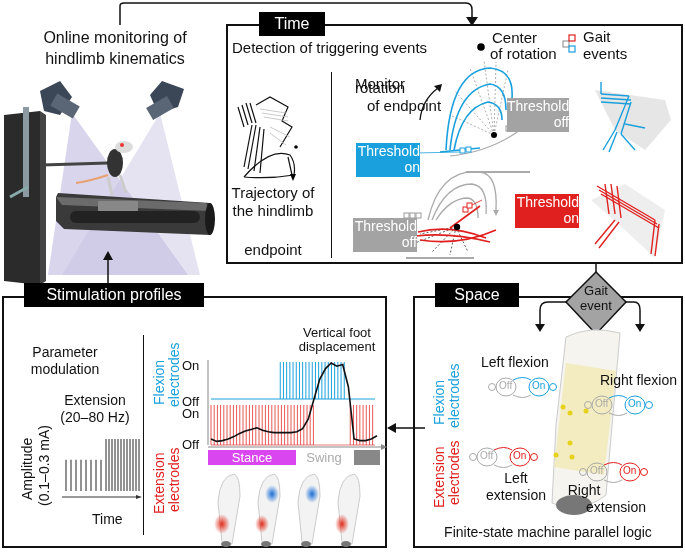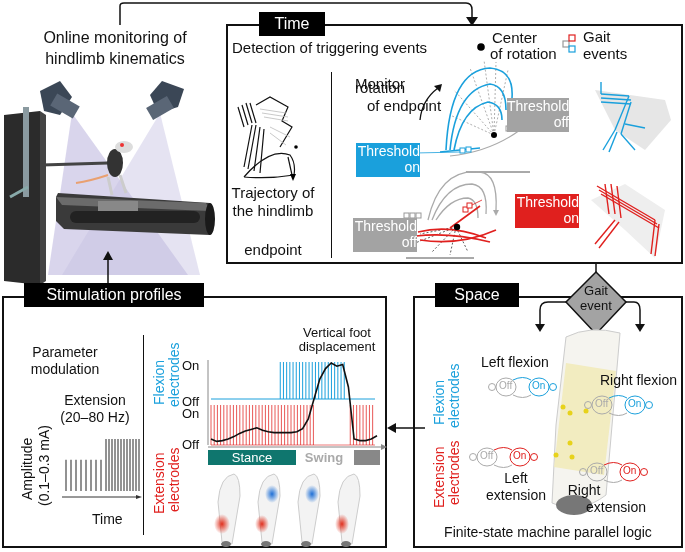--- a/index.html
+++ b/index.html
@@ -342,24 +342,24 @@
     <line x1="148.45" y1="90" x2="148.45" y2="50" stroke="#e0201e" stroke-width="1" opacity="0.75"></line>
     <line x1="151.64999999999998" y1="90" x2="151.64999999999998" y2="50" stroke="#e0201e" stroke-width="1" opacity="0.75"></line>
     <line x1="154.84999999999997" y1="90" x2="154.84999999999997" y2="50" stroke="#e0201e" stroke-width="1" opacity="0.75"></line>
     <line x1="158.04999999999995" y1="90" x2="158.04999999999995" y2="50" stroke="#e0201e" stroke-width="1" opacity="0.75"></line>
     <line x1="161.24999999999994" y1="90" x2="161.24999999999994" y2="50" stroke="#e0201e" stroke-width="1" opacity="0.75"></line>
     <line x1="164.44999999999993" y1="90" x2="164.44999999999993" y2="50" stroke="#e0201e" stroke-width="1" opacity="0.75"></line>
     <line x1="167.64999999999992" y1="90" x2="167.64999999999992" y2="50" stroke="#e0201e" stroke-width="1" opacity="0.75"></line>
     <polyline points="6.0,84.0 11.7,86.4 17.4,85.6 23.2,84.0 28.9,81.6 34.6,78.4 40.3,76.0 46.1,74.4 51.8,72.8 57.5,75.2 63.2,76.8 69.0,77.6 74.7,77.6 80.4,77.6 86.1,77.6 91.9,76.8 97.6,73.6 103.3,64.0 109.0,44.0 114.8,24.0 120.5,13.6 126.2,8.0 131.9,11.2 137.7,9.6 143.4,32.0 149.1,84.0 154.8,85.6 160.6,85.6 166.3,84.0 172.0,80.8" fill="none" stroke="#111" stroke-width="1.6"></polyline>
   </svg>
 
-<div class="abs" id="phase-stance" style="background: #0f766e; color: rgb(255, 255, 255); font-size: 13px; text-align: center; line-height: 15px; height: 15px; top: 450px; left: 208px; width: 88px;">
+<div class="abs" id="phase-stance" style="background: #d946ef; color: rgb(255, 255, 255); font-size: 13px; text-align: center; line-height: 15px; height: 15px; top: 450px; left: 208px; width: 88px;">
   <span>Stance</span>
 </div>
-<div class="abs" id="phase-swing" style="color: rgb(170, 170, 170); font-size: 13px; text-align: center; line-height: 15px; height: 15px; top: 450px; left: 296px; width: 56px; font-weight: bold;">
+<div class="abs" id="phase-swing" style="color: rgb(170, 170, 170); font-size: 13px; text-align: center; line-height: 15px; height: 15px; top: 450px; left: 296px; width: 56px;">
   <span>Swing</span>
 </div>
 <div class="abs" id="phase-stance2" style="background: rgb(136, 136, 136); height: 15px; top: 450px; left: 354px; width: 26px;"></div>
 
 <svg width="180" height="80" style="left:210px;top:472px;">
   <defs>
     <radialGradient id="gr" cx="50%" cy="50%" r="50%">
         <stop offset="0" stop-color="#e0301e"></stop>
         <stop offset="1" stop-color="#e0301e" stop-opacity="0"></stop>
       </radialGradient>

